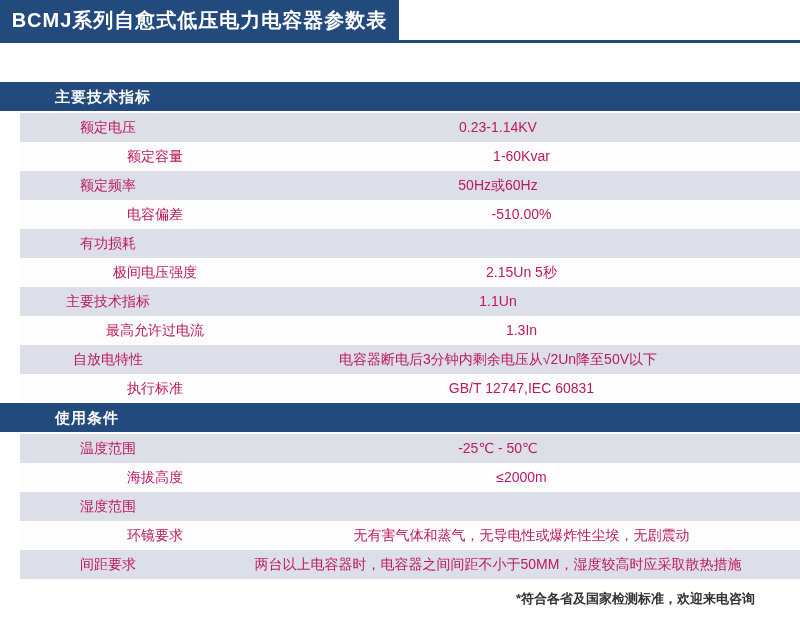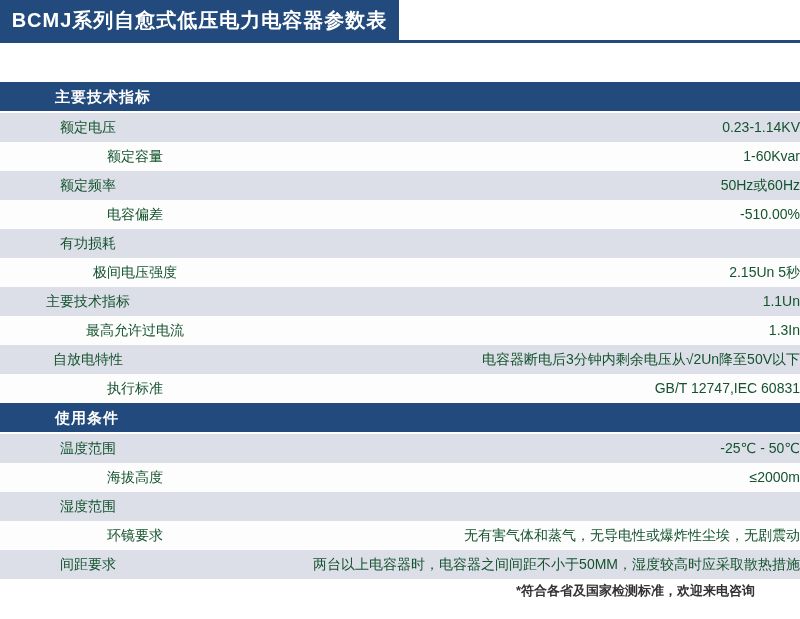--- a/index.html
+++ b/index.html
@@ -44,36 +44,37 @@
     font-weight: bold;
     padding-left: 55px;
     margin-bottom: 2px;
     letter-spacing: 1px;
   }
   .spec-row {
     display: flex;
     height: 29px;
     line-height: 29px;
     font-size: 14px;
-    color: #14532d;
+    color: #be185d;
+    margin-left: 20px;
   }
   .spec-row.stripe { background: #dcdfe8; }
   .spec-row.plain  { background: #fdfdfe; padding-left: 47px; }
   .row-label {
     width: 176px;
     text-align: center;
     flex: 0 0 176px;
   }
   .row-value {
     flex: 1;
-    text-align: right;
+    text-align: center;
   }
 
   .footnote {
-    margin-top: 3px;
+    margin-top: 11px;
     padding-right: 45px;
     text-align: right;
     font-size: 13px;
     font-weight: bold;
     color: #333333;
   }
 </style>
 </head>
 <body>
 

